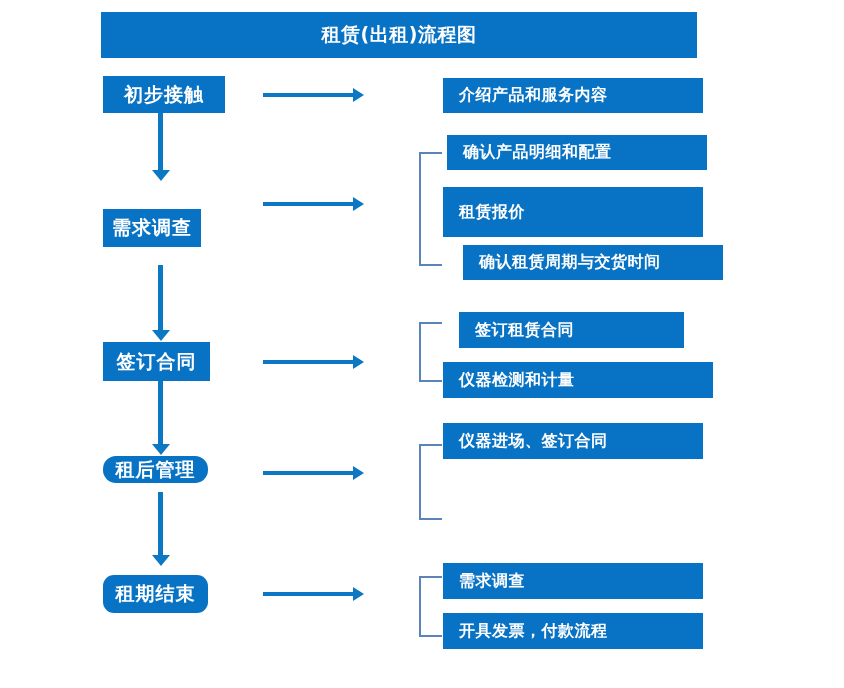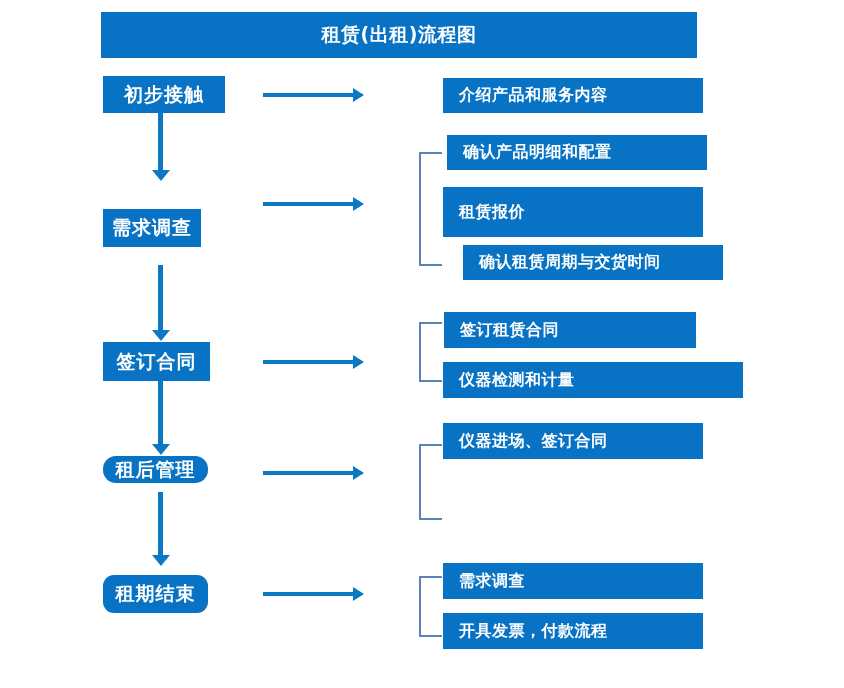--- a/index.html
+++ b/index.html
@@ -152,23 +152,23 @@
 
   <div class="node-box" style="left:103px; top:342px; width:107px; height:39px;">签订合同</div>
 
   <div class="h-arrow" style="left:263px; top:355px; width:101px;">
     <div class="shaft" style="width:90px;"></div>
     <div class="head" style="left:90px;"></div>
   </div>
 
   <div class="bracket" style="left:419px; top:322px; width:23px; height:60px;"></div>
 
-  <div class="detail-box" style="left:444px; top:312px; width:252px; height:36px;">签订租赁合同</div>
-
-  <div class="detail-box" style="left:443px; top:362px; width:300px; height:36px;">仪器检测和计量</div>
+  <div class="detail-box" style="left:459px; top:312px; width:225px; height:36px;">签订租赁合同</div>
+
+  <div class="detail-box" style="left:443px; top:362px; width:270px; height:36px;">仪器检测和计量</div>
 
   <div class="v-arrow" style="left:152px; top:381px; height:74px;">
     <div class="shaft" style="height:63px;"></div>
     <div class="head" style="top:63px;"></div>
   </div>
 
   <div class="node-box" style="left:103px; top:456px; width:105px; height:27px;border-radius:13px;">租后管理</div>
 
   <div class="h-arrow" style="left:263px; top:466px; width:101px;">
     <div class="shaft" style="width:90px;"></div>

